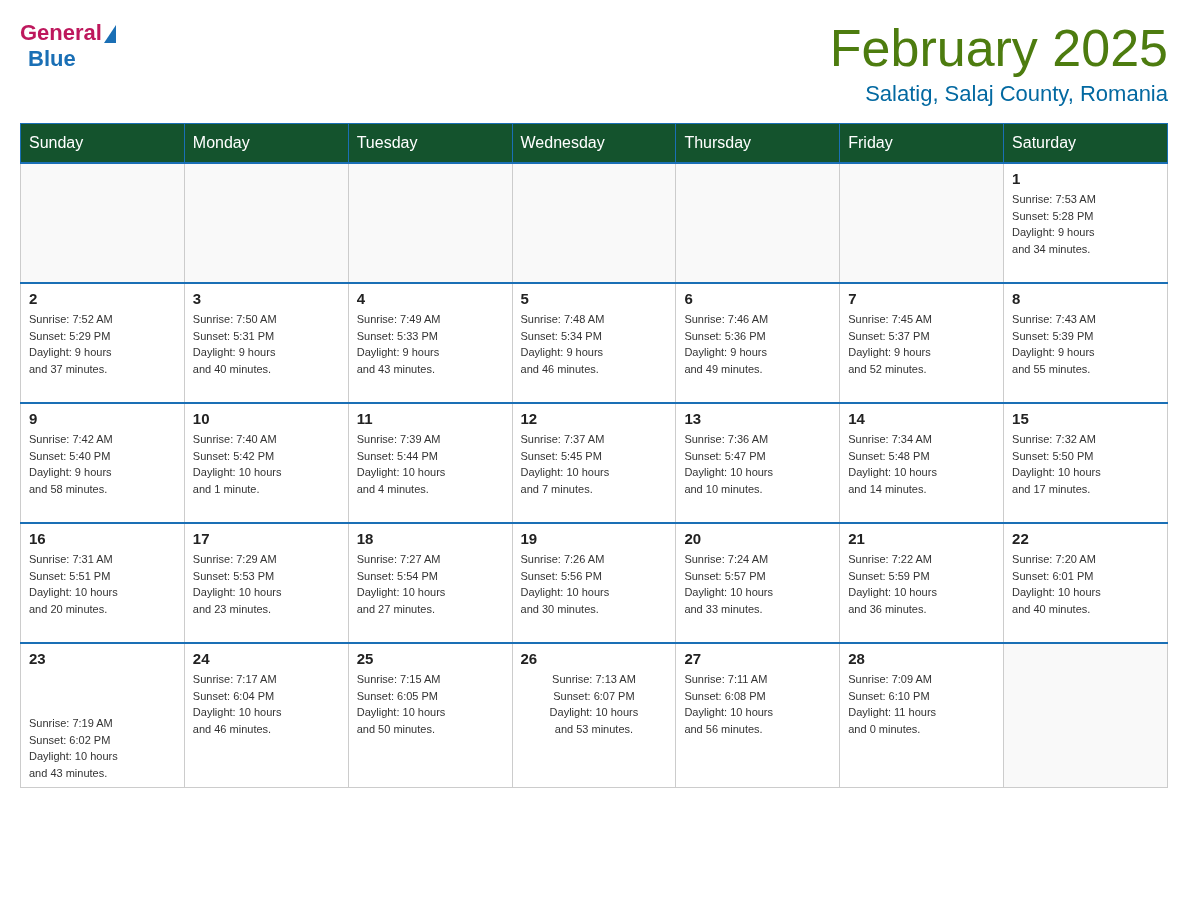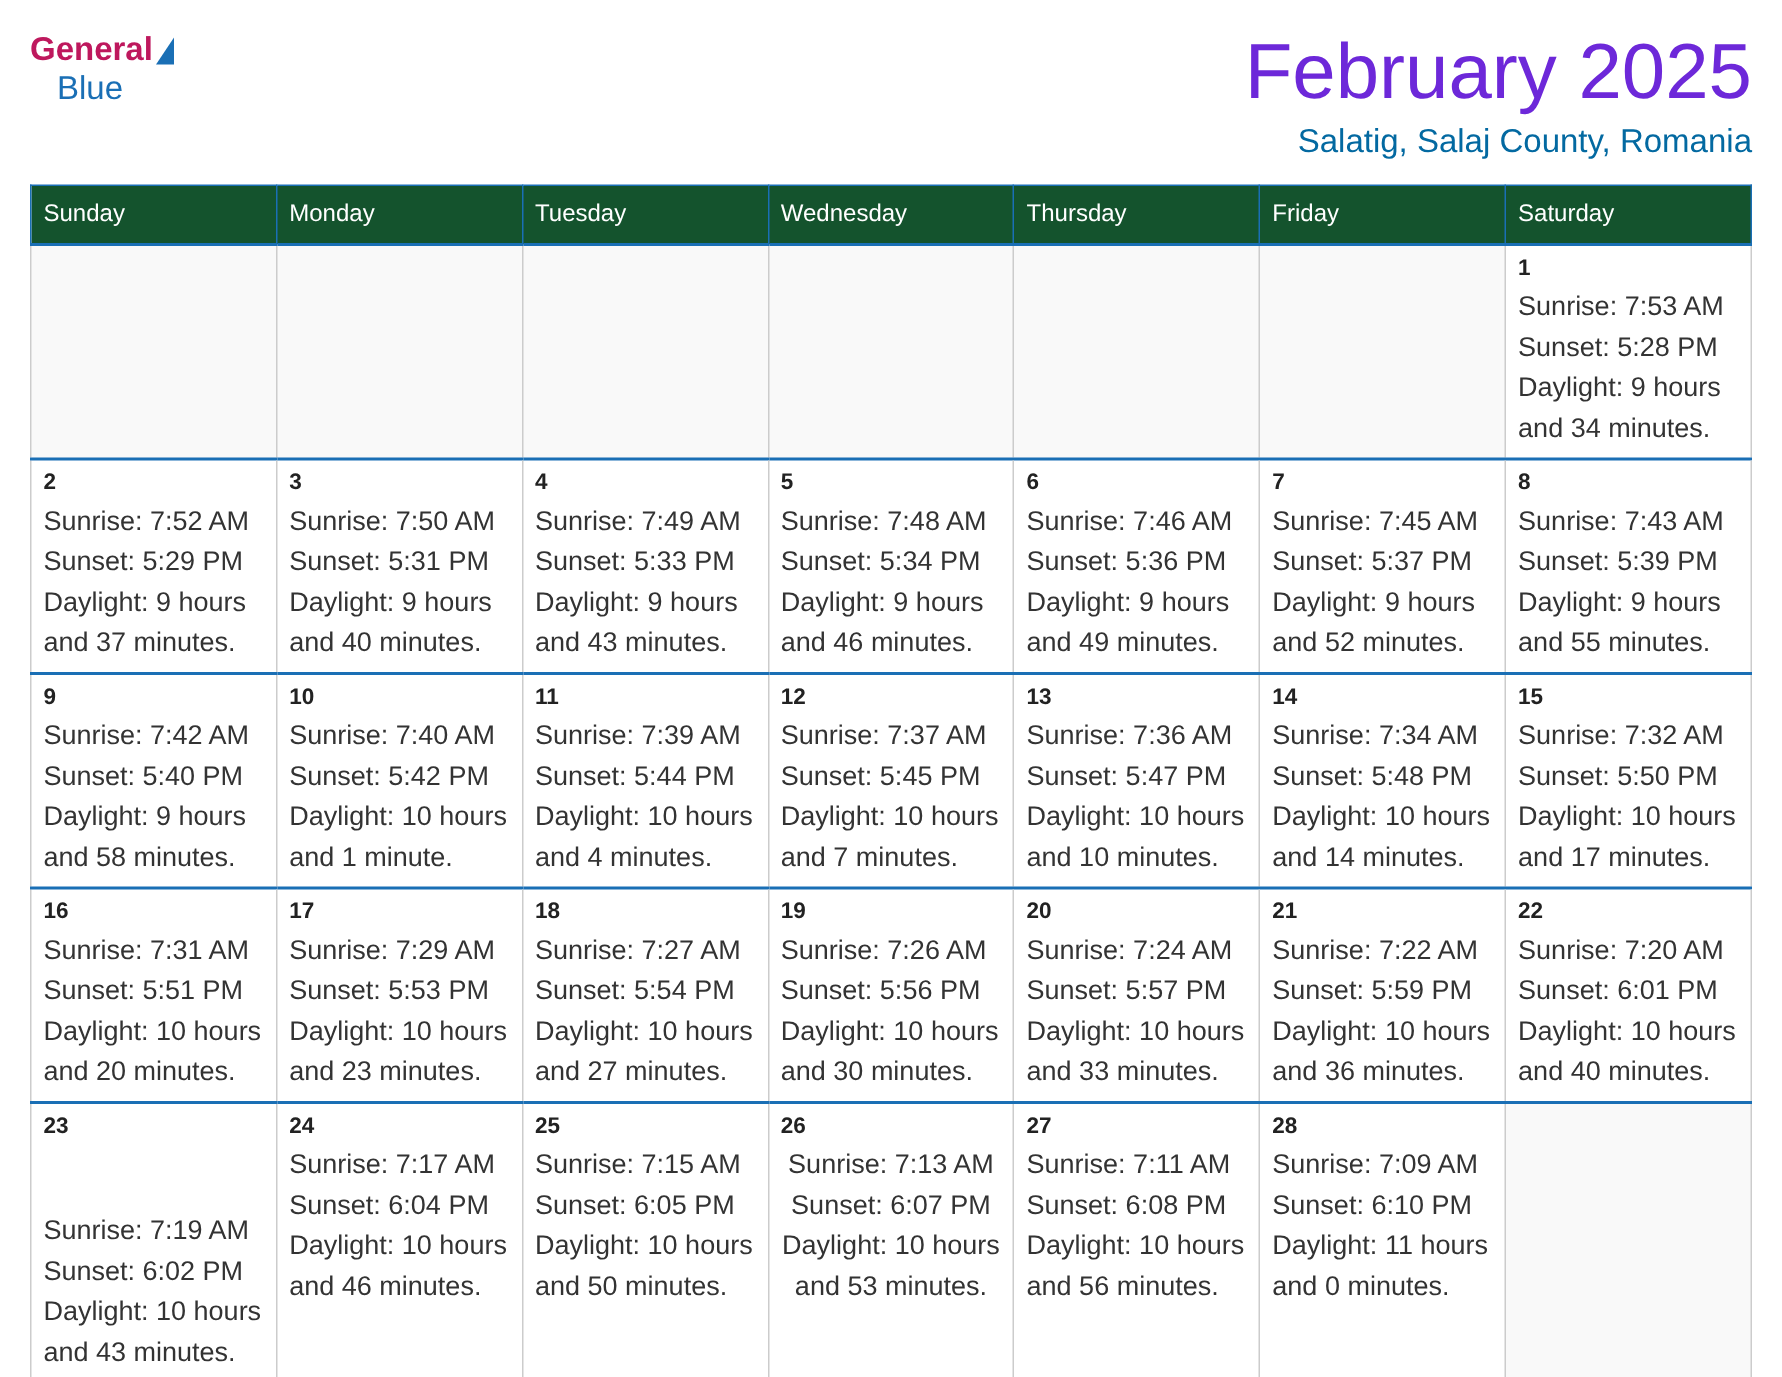--- a/index.html
+++ b/index.html
@@ -4,24 +4,24 @@
   <style>
     * { box-sizing: border-box; margin: 0; padding: 0; }
     body { font-family: Arial, sans-serif; background: #fff; padding: 20px; width: 1188px; min-height: 918px; }
     
     .header { display: flex; justify-content: space-between; align-items: flex-start; margin-bottom: 16px; }
     
     .logo { display: flex; flex-direction: column; }
     .logo-top { display: flex; align-items: center; }
     .logo-text-general { font-size: 22px; font-weight: bold; color: #be185d; }
     .logo-triangle { width: 0; height: 0; border-left: 12px solid transparent; border-bottom: 18px solid #1a6fb5; margin-left: 2px; margin-top: 2px; }
-    .logo-text-blue { font-size: 22px; font-weight: normal; color: #1a6fb5; margin-left: 18px; }
+    .logo-text-blue { font-size: 22px; font-weight: bold; color: #1a6fb5; margin-left: 8px; }
     
     .title-block { text-align: right; }
-    .month-title { font-size: 52px; font-weight: normal; color: #6d28d9; line-height: 1.1; margin-left: 40px; }
+    .month-title { font-size: 52px; font-weight: normal; color: #4d7c0f; line-height: 1.1; margin-left: 40px; }
     .location { font-size: 22px; color: #0369a1; margin-top: 4px; }
     
     .calendar { width: 100%; border-collapse: collapse; }
     
     .calendar thead tr th {
       background-color: #14532d;
       color: #fff;
       font-size: 16px;
       font-weight: normal;
       padding: 10px 8px;
@@ -45,21 +45,21 @@
     }
     
     .day-number {
       font-size: 15px;
       font-weight: bold;
       color: #222;
       margin-bottom: 4px;
     }
     
     .day-info {
-      font-size: 18px;
+      font-size: 11px;
       color: #333;
       line-height: 1.5;
     }
     
     .calendar tbody tr td {
       height: 120px;
     }
   </style>
 </head>
 <body>

